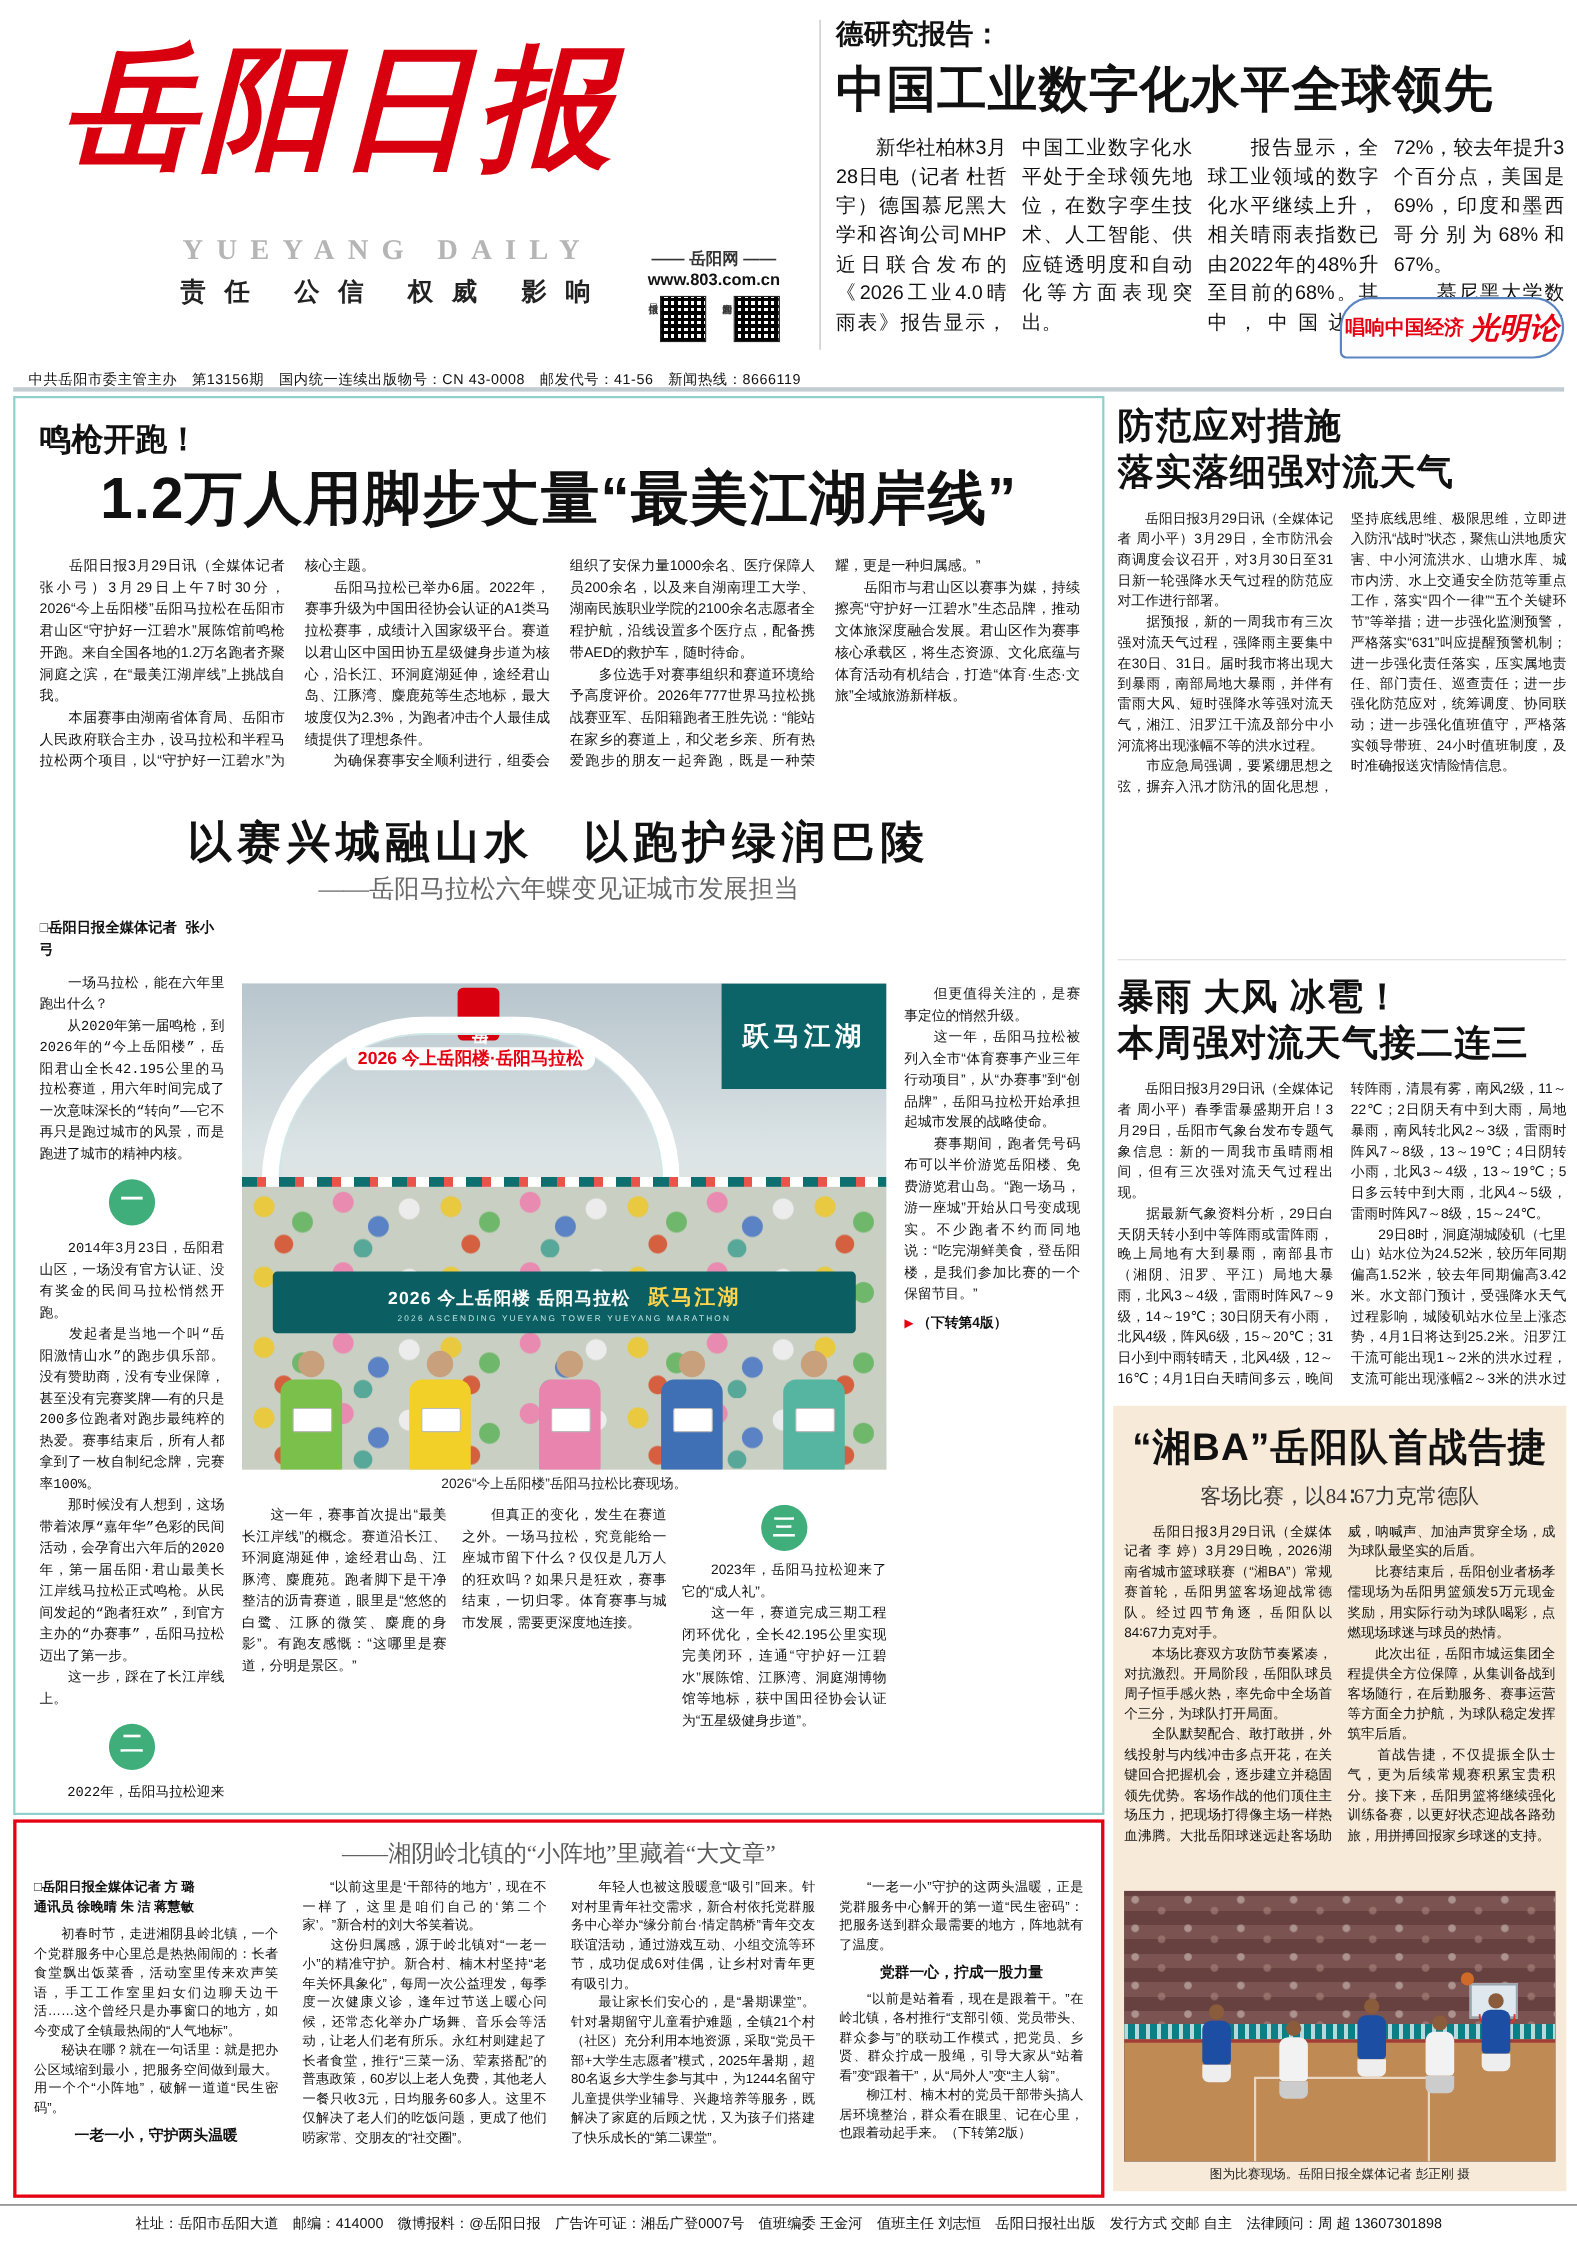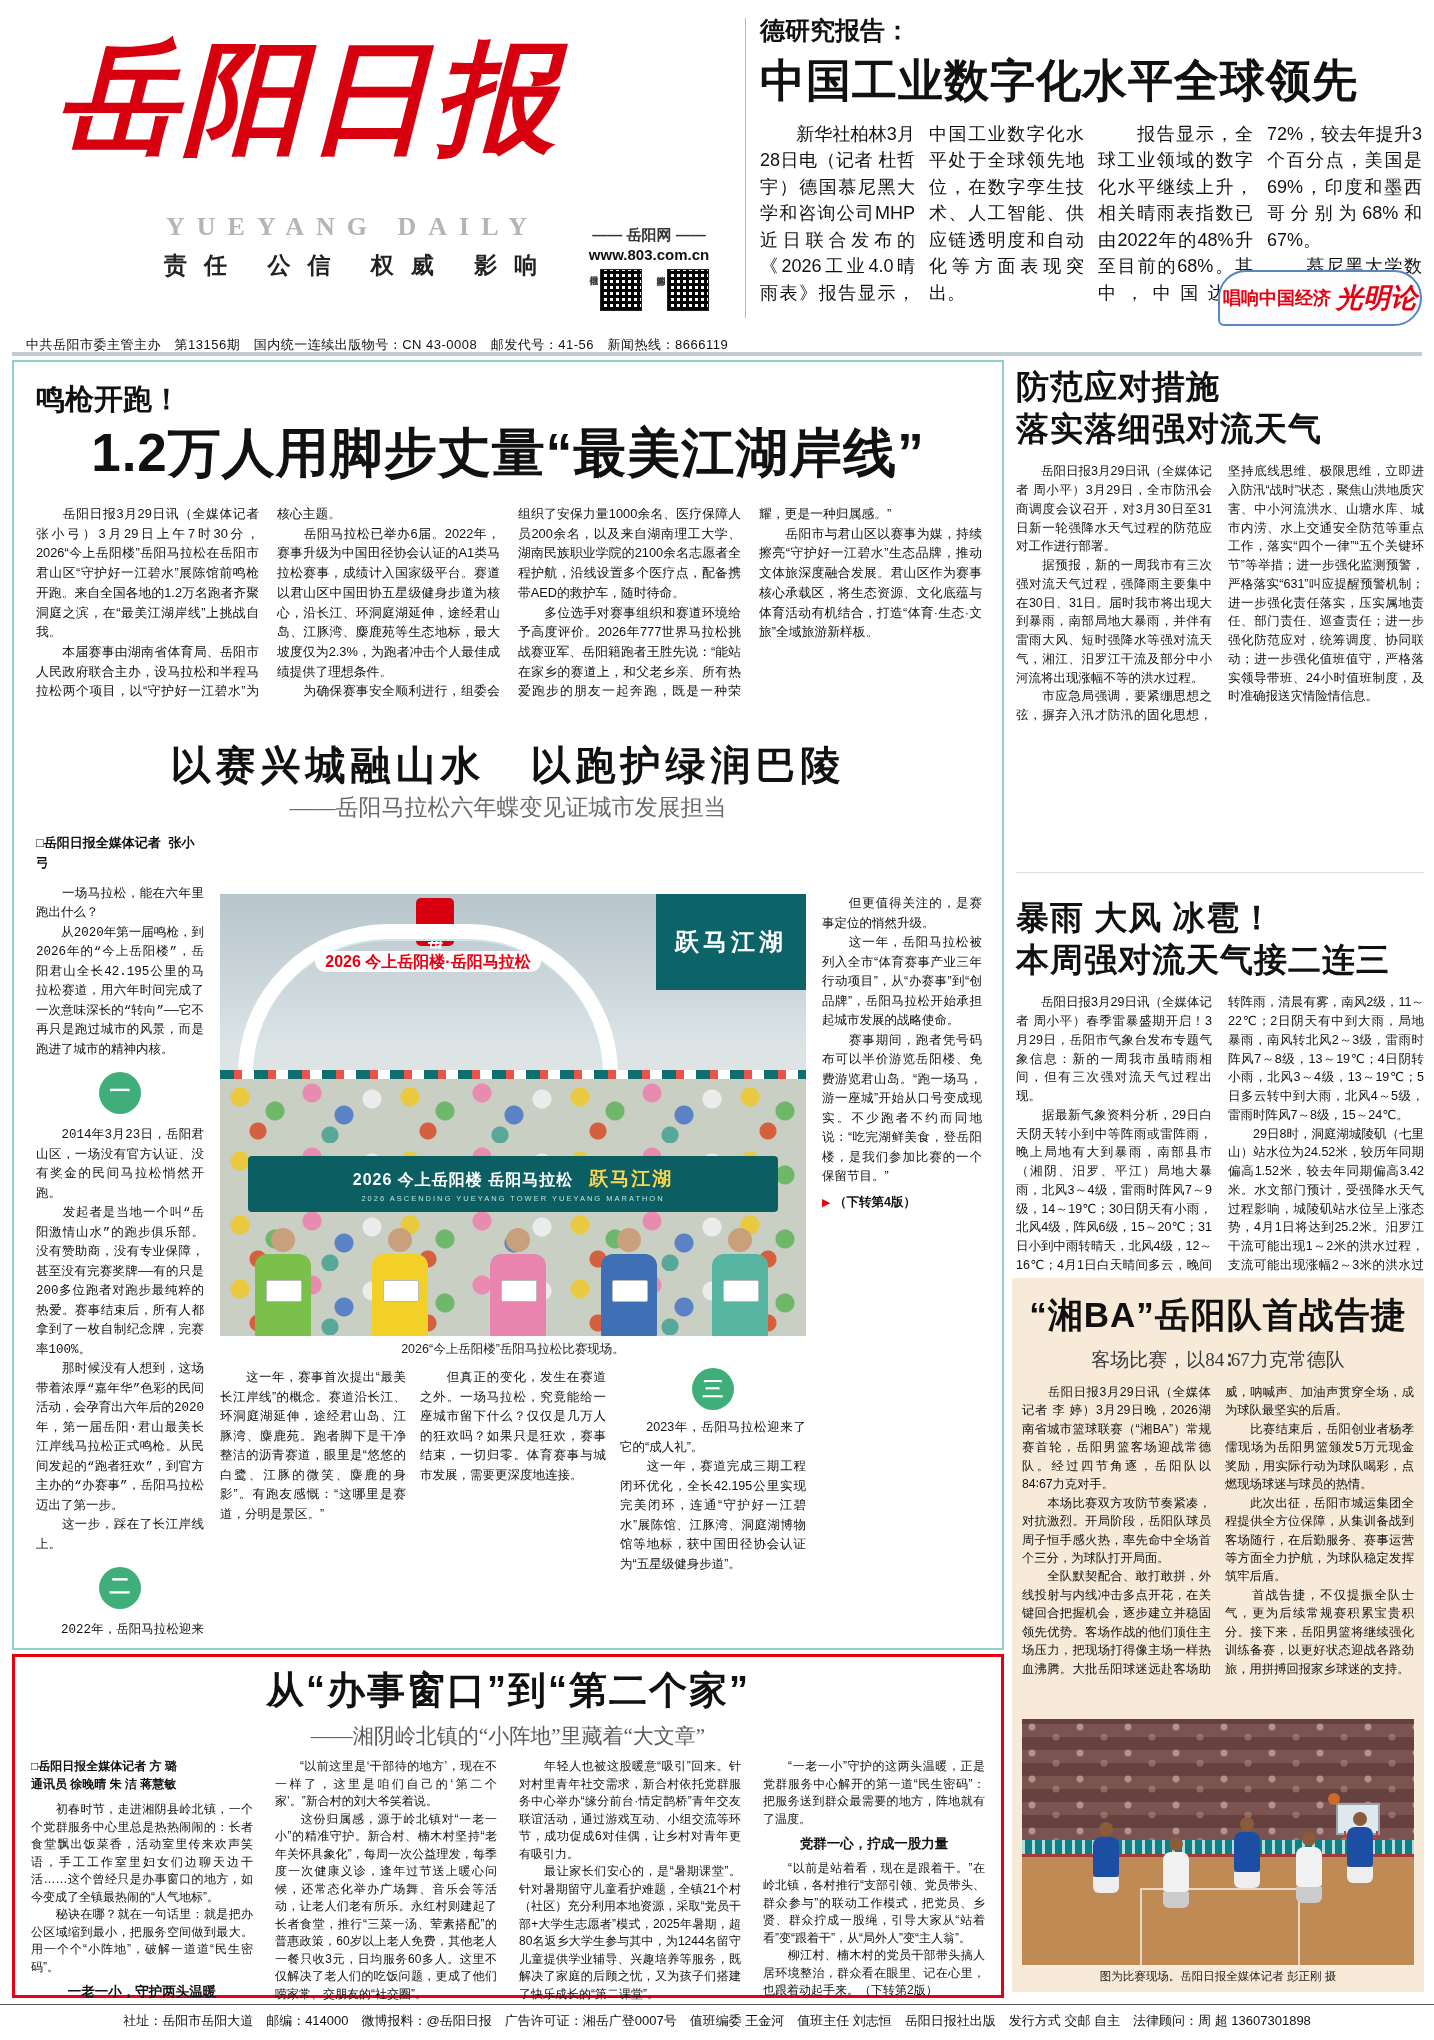--- a/index.html
+++ b/index.html
@@ -122,21 +122,21 @@
   .runner .torso::after { content:""; position:absolute; left:50%; top:26px; width:34px; height:20px;
                           margin-left:-17px; background:#fff; border:1px solid #bbb; border-radius:2px; }
 
   
   .rcol-art { position:absolute; left:1016px; width:408px; }
   .r-headline { font-size:33px; font-weight:900; line-height:1.28; letter-spacing:1px; }
   .r-body { margin-top:12px; columns:2; column-gap:16px; font-size:12.5px; line-height:1.5;
             overflow:hidden; }
   .meeting { top:366px; height:494px; }
   .meeting .r-body { height:382px; }
-  .storm { top:872px; height:398px; border-top:1px solid #ddd; padding-top:24px; }
+  .storm { top:872px; height:398px; border-top:1px solid #ddd; padding-top:12px; }
   .storm .r-body { height:286px; }
 
   .bball { position:absolute; left:1012px; top:1278px; width:412px; height:714px;
            background:#f7ead8; padding:14px 10px 8px; }
   .b-headline { text-align:center; font-size:35px; font-weight:900; letter-spacing:1px; }
   .b-subhead { text-align:center; font-size:19px; color:#3a3a3a; margin-top:8px;
                font-family:"Liberation Serif",serif; }
   .b-body { margin-top:10px; columns:2; column-gap:14px; font-size:12.3px; line-height:1.5;
             height:336px; overflow:hidden; }
   .b-caption { font-size:11.5px; text-align:center; margin-top:4px; color:#222; }
@@ -374,21 +374,20 @@
           <div class="h"></div>
           <div class="t" style="background:#1c4fa3"></div>
           <div class="l"></div>
         </div>
       <div class="bp-ball" style="left:78%;top:30%"></div>
     </div>
     <div class="b-caption">图为比赛现场。岳阳日报全媒体记者 彭正刚 摄</div>
   </div>
 
   <div class="red-box">
-    <div class="g-headline">从“办事窗口”到“第二个家”</div>
     <div class="g-subhead">——湘阴岭北镇的“小阵地”里藏着“大文章”</div>
     <div class="g-body">
       <div class="g-byline pre">□岳阳日报全媒体记者 方 璐
 通讯员 徐晚晴 朱 洁 蒋慧敏</div>
       <div class="pre">　　初春时节，走进湘阴县岭北镇，一个个党群服务中心里总是热热闹闹的：长者食堂飘出饭菜香，活动室里传来欢声笑语，手工工作室里妇女们边聊天边干活……这个曾经只是办事窗口的地方，如今变成了全镇最热闹的“人气地标”。
 　　秘诀在哪？就在一句话里：就是把办公区域缩到最小，把服务空间做到最大。用一个个“小阵地”，破解一道道“民生密码”。</div>
       <div class="crosshead">一老一小，守护两头温暖</div>
       <div class="pre">　　“以前这里是‘干部待的地方’，现在不一样了，这里是咱们自己的‘第二个家’。”新合村的刘大爷笑着说。
 　　这份归属感，源于岭北镇对“一老一小”的精准守护。新合村、楠木村坚持“老年关怀具象化”，每周一次公益理发，每季度一次健康义诊，逢年过节送上暖心问候，还常态化举办广场舞、音乐会等活动，让老人们老有所乐。永红村则建起了长者食堂，推行“三菜一汤、荤素搭配”的普惠政策，60岁以上老人免费，其他老人一餐只收3元，日均服务60多人。这里不仅解决了老人们的吃饭问题，更成了他们唠家常、交朋友的“社交圈”。
 　　年轻人也被这股暖意“吸引”回来。针对村里青年社交需求，新合村依托党群服务中心举办“缘分前台·情定鹊桥”青年交友联谊活动，通过游戏互动、小组交流等环节，成功促成6对佳偶，让乡村对青年更有吸引力。

